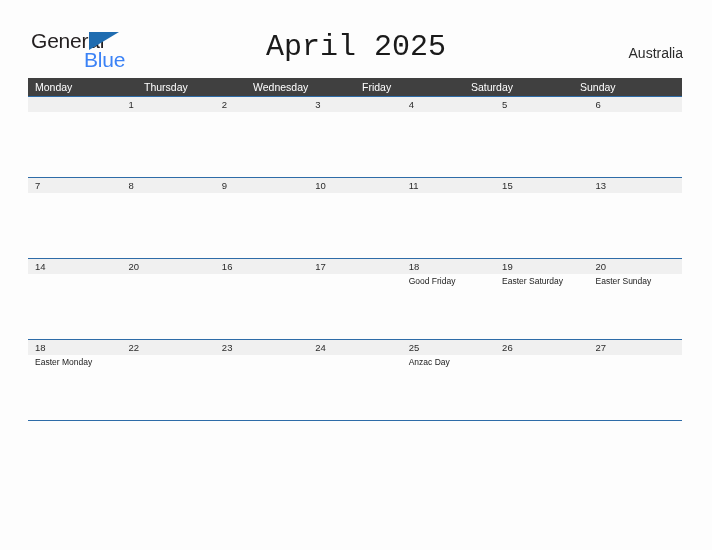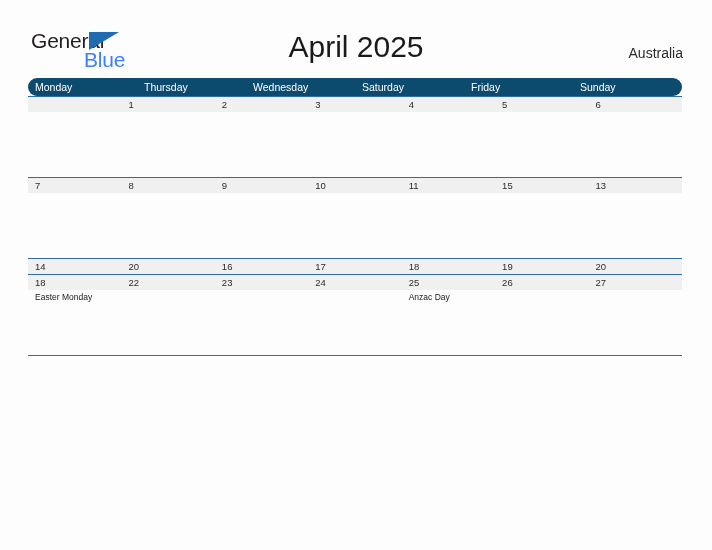--- a/index.html
+++ b/index.html
@@ -63,20 +63,21 @@
 
   .month-title {
     position: absolute;
     left: 0;
     top: 30px;
     width: 712px;
     text-align: center;
     font-size: 30px;
     color: #1a1a1a;
     line-height: 34px;
+    font-family: Liberation Mono, monospace;
   }
 
   .region-label {
     position: absolute;
     right: 29px;
     top: 45px;
     font-size: 14px;
     color: #2b2b2b;
     line-height: 16px;
   }
@@ -85,23 +86,22 @@
   .calendar {
     position: absolute;
     left: 28px;
     top: 78px;
     width: 654px;
   }
 
   .weekday-row {
     display: flex;
     width: 100%;
-    background: #0c4a6e;
+    background: #404040;
     height: 18px;
-    border-radius: 9px;
   }
   .weekday-cell {
     flex: 1 1 0;
     color: #ffffff;
     font-size: 10.5px;
     line-height: 18px;
     padding-left: 7px;
     box-sizing: border-box;
     white-space: nowrap;
     overflow: hidden;
@@ -170,22 +170,22 @@
   <div class="region-label">Australia</div>
 
 </div>
 
 <div class="calendar">
 
   <div class="weekday-row">
     <div class="weekday-cell">Monday</div>
     <div class="weekday-cell">Thursday</div>
     <div class="weekday-cell">Wednesday</div>
+    <div class="weekday-cell">Friday</div>
     <div class="weekday-cell">Saturday</div>
-    <div class="weekday-cell">Friday</div>
     <div class="weekday-cell">Sunday</div>
   </div>
 
   <div class="week-row">
     <div class="week-band">
       <div class="date-cell"></div>
       <div class="date-cell">1</div>
       <div class="date-cell">2</div>
       <div class="date-cell">3</div>
       <div class="date-cell">4</div>
@@ -255,20 +255,43 @@
   <div class="week-row">
     <div class="week-band">
       <div class="date-cell">14</div>
       <div class="date-cell">20</div>
       <div class="date-cell">16</div>
       <div class="date-cell">17</div>
       <div class="date-cell">18</div>
       <div class="date-cell">19</div>
       <div class="date-cell">20</div>
     </div>
+    <div class="week-body">
+      <div class="event-cell">
+          <span class="event-text"></span>
+        </div>
+      <div class="event-cell">
+          <span class="event-text"></span>
+        </div>
+      <div class="event-cell">
+          <span class="event-text"></span>
+        </div>
+      <div class="event-cell">
+          <span class="event-text"></span>
+        </div>
+      <div class="event-cell">
+          <span class="event-text">Good Friday</span>
+        </div>
+      <div class="event-cell">
+          <span class="event-text">Easter Saturday</span>
+        </div>
+      <div class="event-cell">
+          <span class="event-text">Easter Sunday</span>
+        </div>
+    </div>
   </div>
 
   <div class="week-row">
     <div class="week-band">
       <div class="date-cell">18</div>
       <div class="date-cell">22</div>
       <div class="date-cell">23</div>
       <div class="date-cell">24</div>
       <div class="date-cell">25</div>
       <div class="date-cell">26</div>

